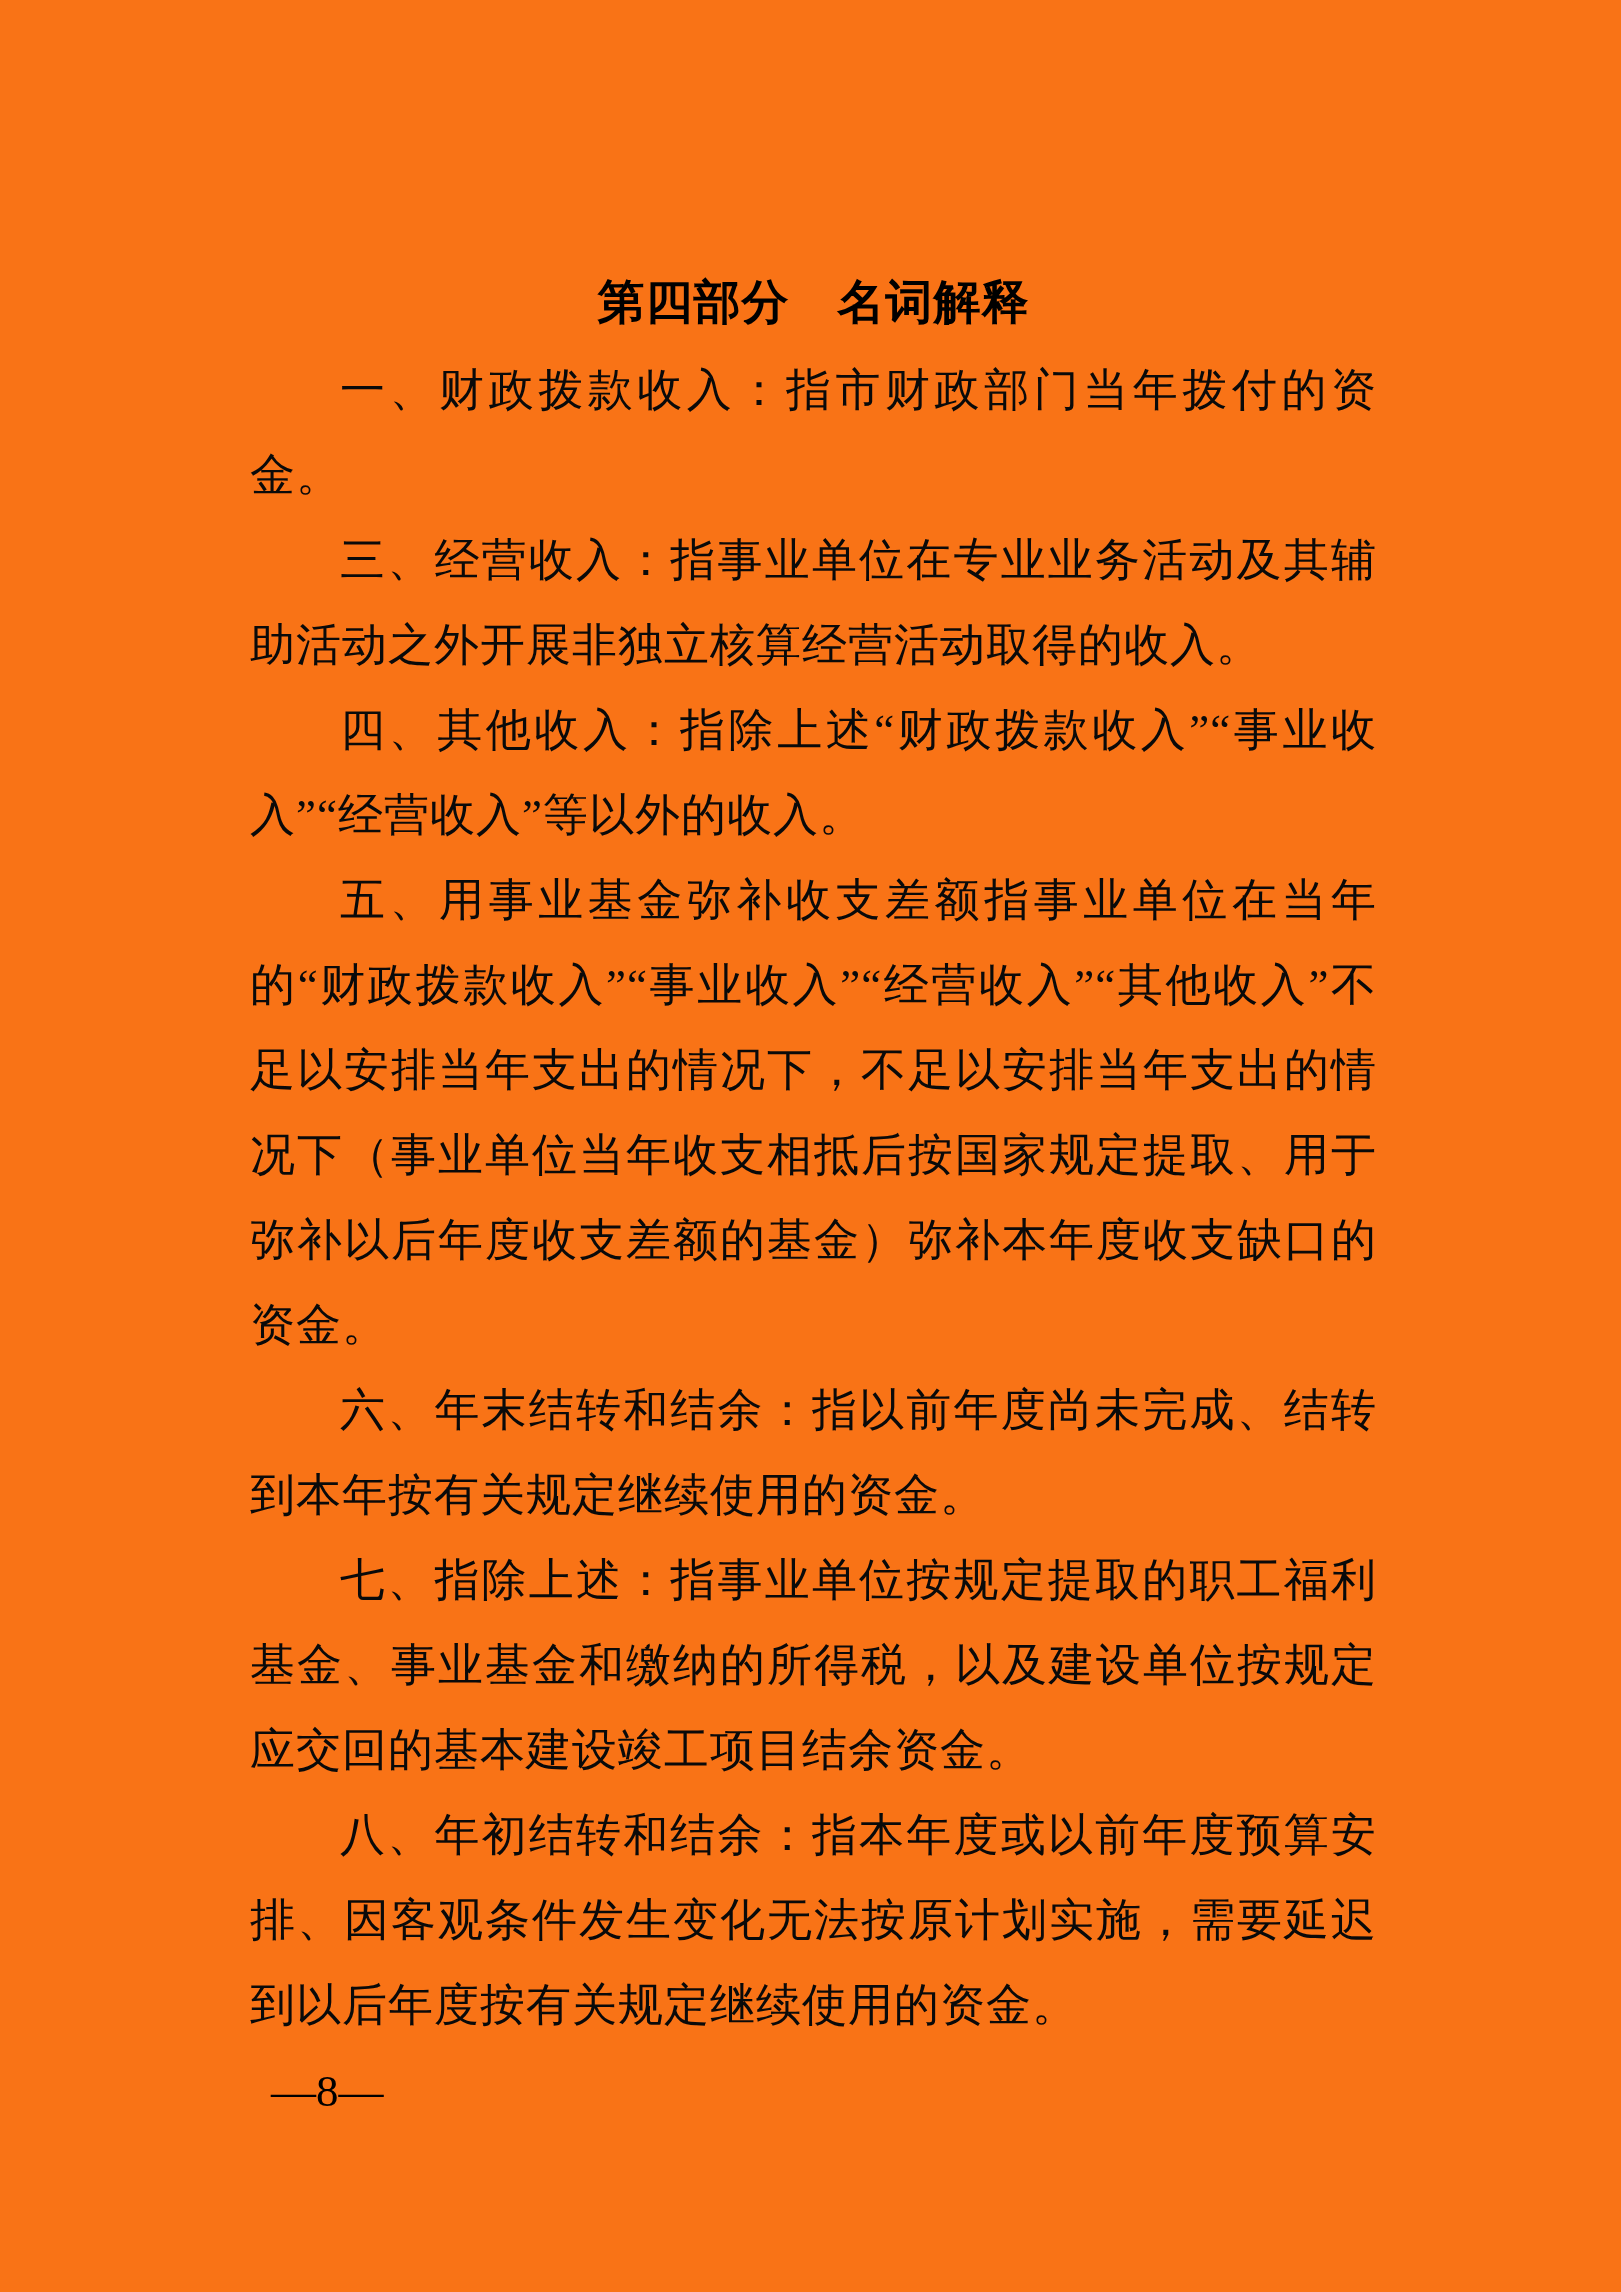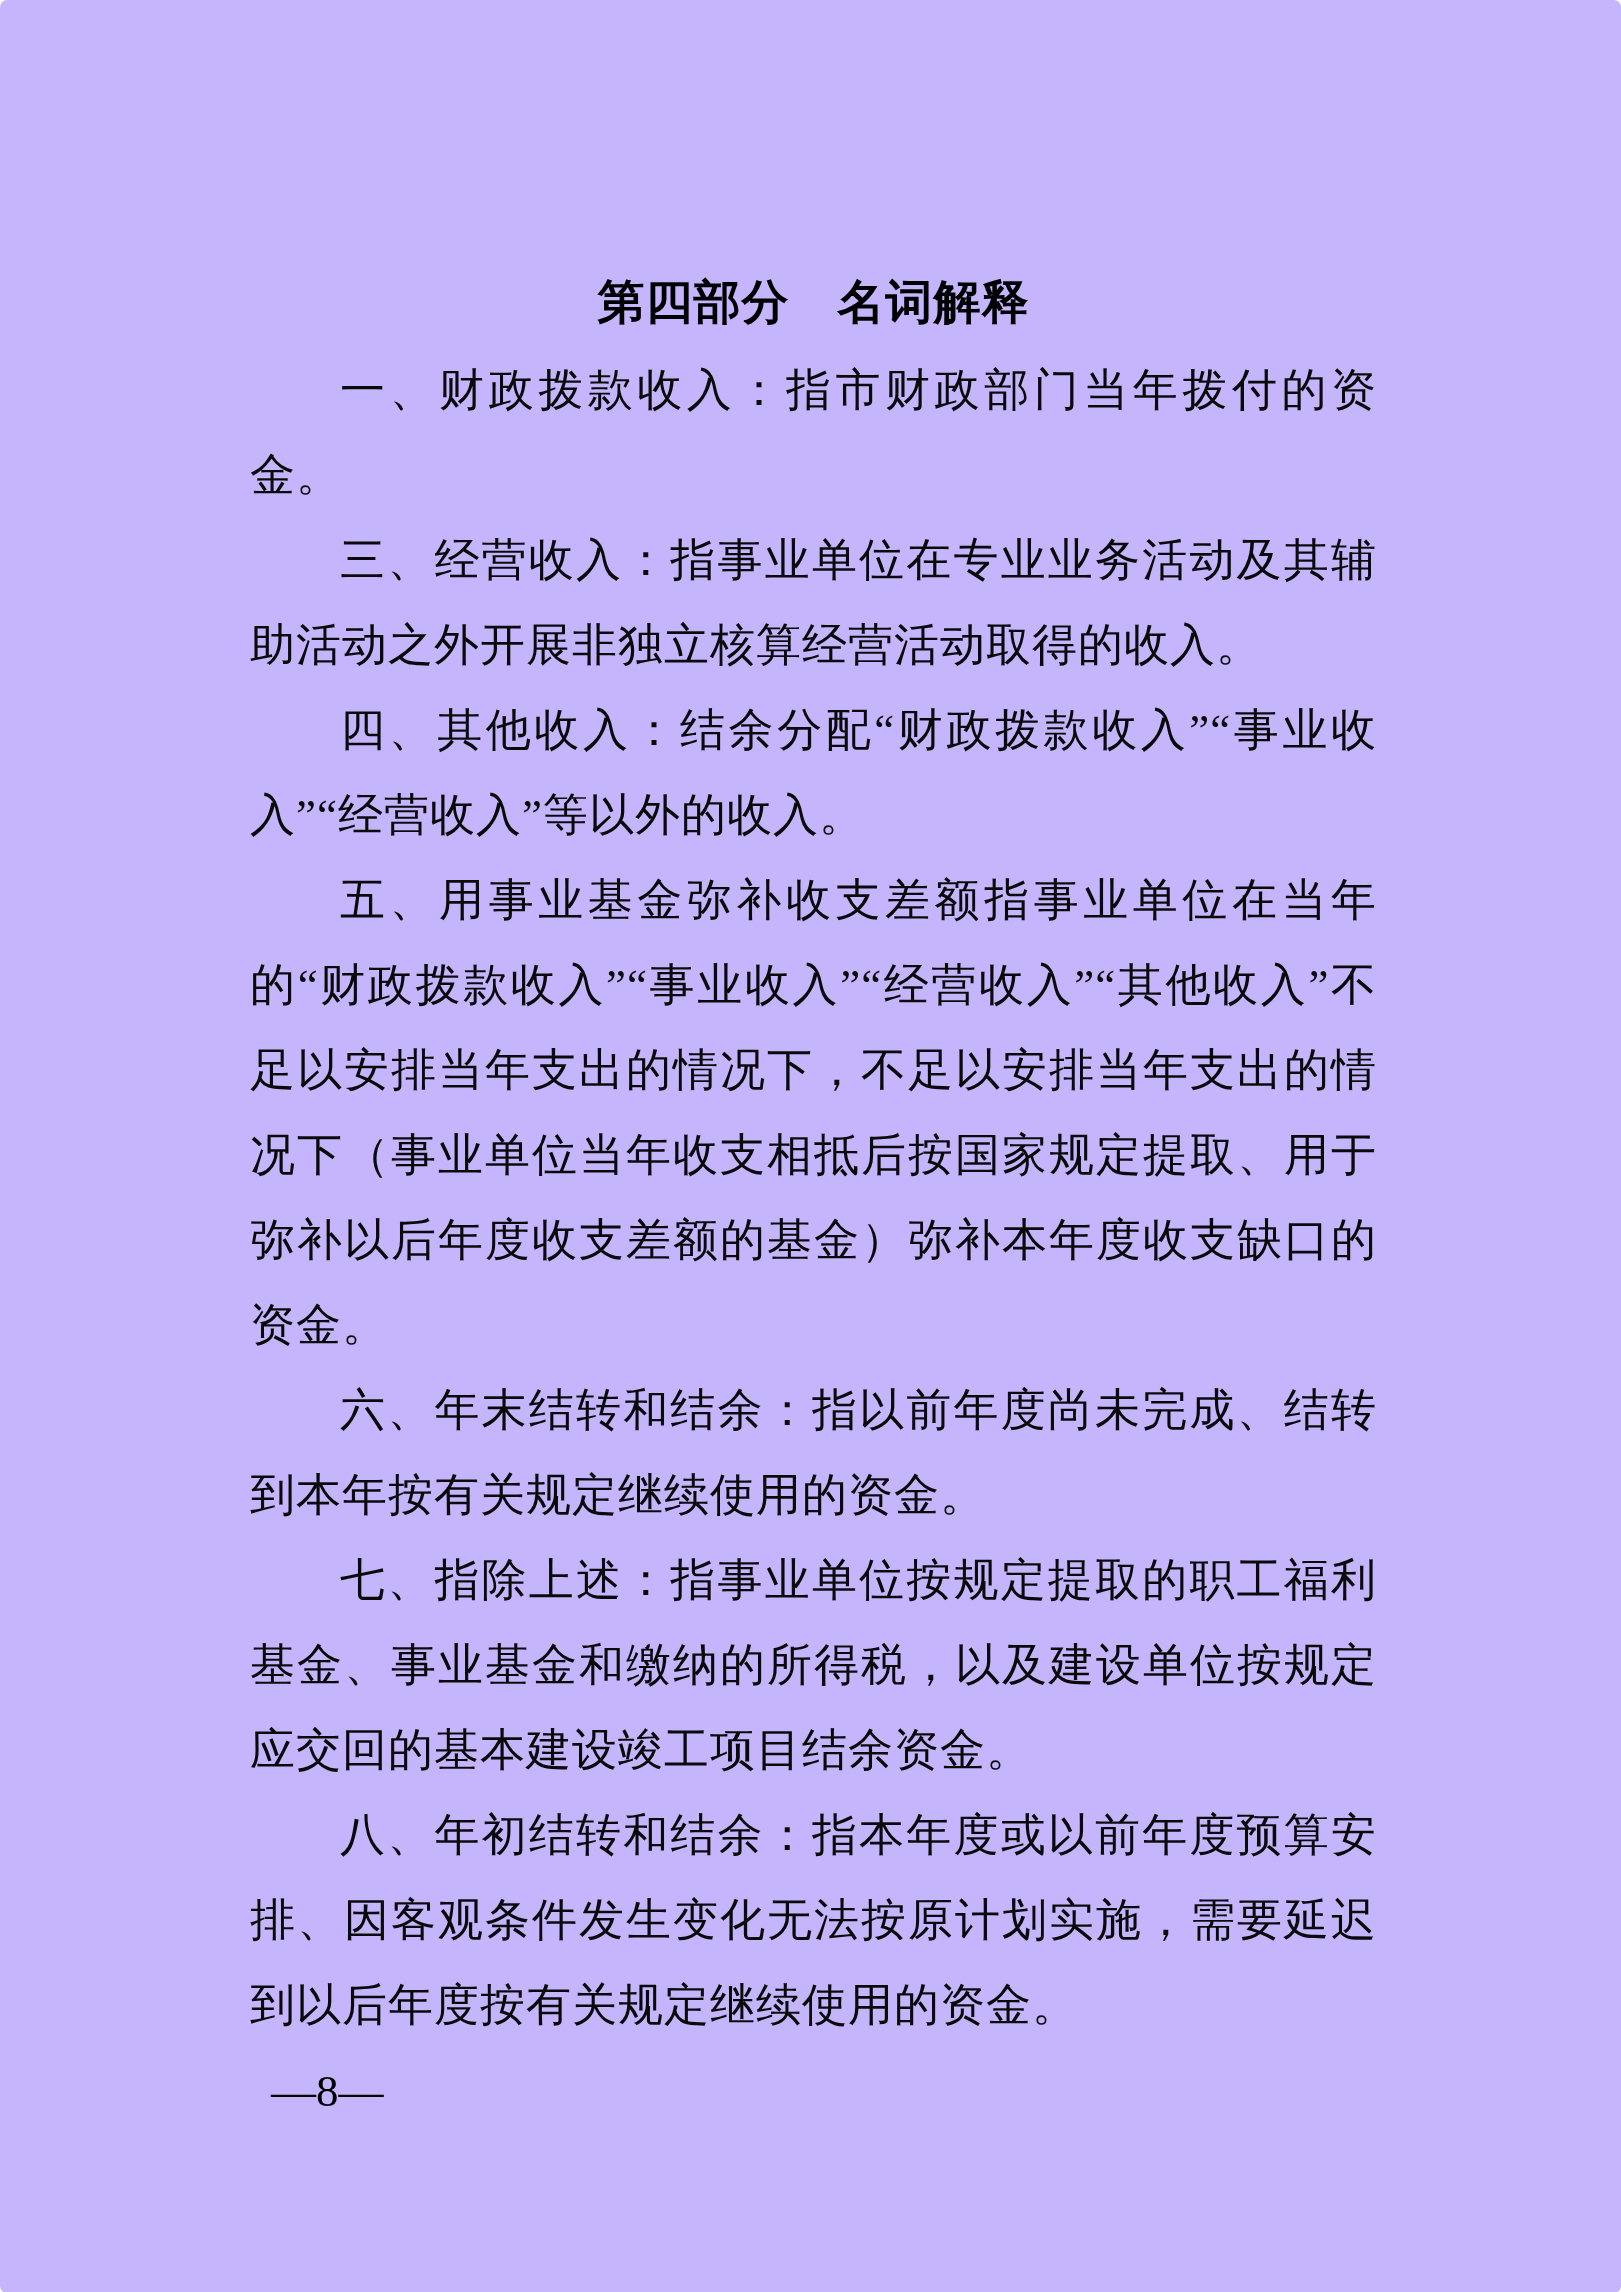--- a/index.html
+++ b/index.html
@@ -4,24 +4,23 @@
 <style>
   html, body {
     margin: 0;
     padding: 0;
     background: #ffffff;
   }
   .page {
     position: relative;
     width: 1621px;
     height: 2293px;
-    background: #c4b5fd;
+    background: #f97316;
     color: #0a0a0a;
     overflow: hidden;
-    border-radius: 7px;
   }
   .content {
     position: absolute;
     left: 250px;
     top: 0;
     width: 1127px;
   }
   .doc-title {
     margin: 271px 0 15.7px 0;
     text-align: center;
@@ -58,21 +57,21 @@
 
 <div class="page">
   <div class="content">
     <h1 class="doc-title">第四部分　名词解释</h1>
 
     <p class="para">一、财政拨款收入：指市财政部门当年拨付的资金。</p>
 
 
     <p class="para">三、经营收入：指事业单位在专业业务活动及其辅助活动之外开展非独立核算经营活动取得的收入。</p>
 
-    <p class="para">四、其他收入：结余分配“财政拨款收入”“事业收入”“经营收入”等以外的收入。</p>
+    <p class="para">四、其他收入：指除上述“财政拨款收入”“事业收入”“经营收入”等以外的收入。</p>
 
     <p class="para">五、用事业基金弥补收支差额指事业单位在当年的“财政拨款收入”“事业收入”“经营收入”“其他收入”不足以安排当年支出的情况下，不足以安排当年支出的情况下（事业单位当年收支相抵后按国家规定提取、用于弥补以后年度收支差额的基金）弥补本年度收支缺口的资金。</p>
 
     <p class="para">六、年末结转和结余：指以前年度尚未完成、结转到本年按有关规定继续使用的资金。</p>
 
     <p class="para">七、指除上述：指事业单位按规定提取的职工福利基金、事业基金和缴纳的所得税，以及建设单位按规定应交回的基本建设竣工项目结余资金。</p>
 
     <p class="para">八、年初结转和结余：指本年度或以前年度预算安排、因客观条件发生变化无法按原计划实施，需要延迟到以后年度按有关规定继续使用的资金。</p>
   </div>
 

